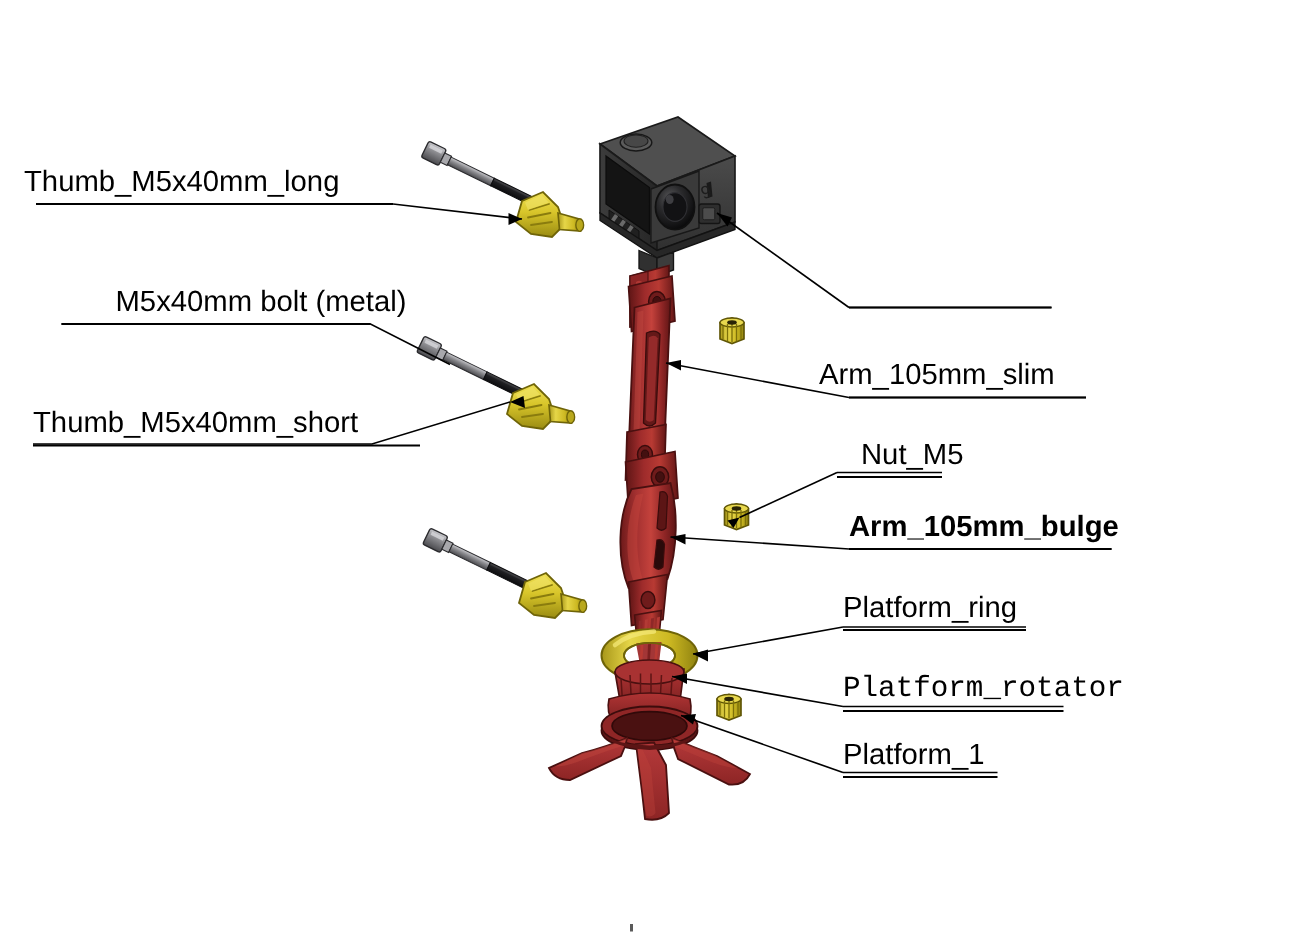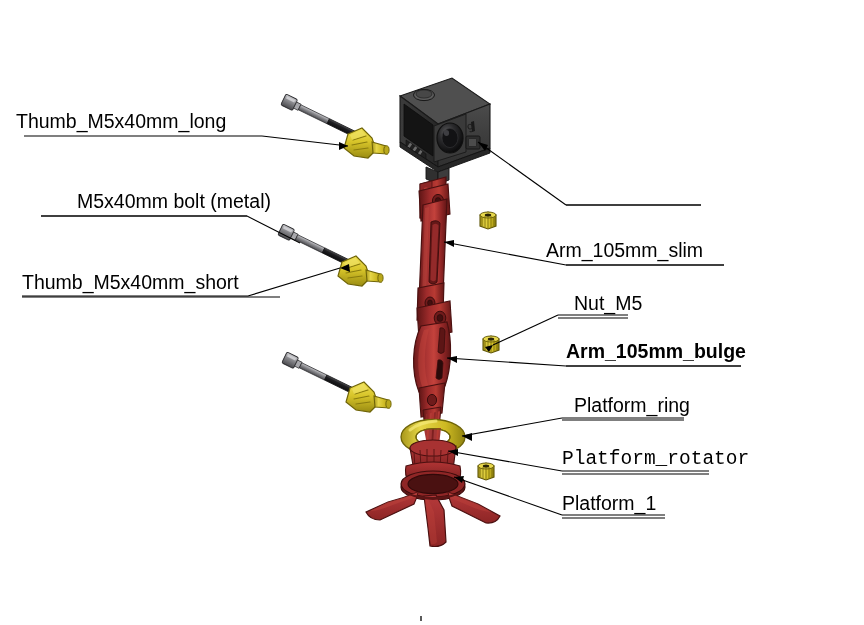--- a/index.html
+++ b/index.html
@@ -376,17 +376,17 @@
 
     <rect x="420" y="616" width="2" height="5" fill="#5a5a5a"></rect>
   </svg>
 
   <div class="lbl" style="left:16px;  top:112px;">Thumb_M5x40mm_long</div>
   <div class="lbl" style="left:41px;  top:192px;margin-left:36px;">M5x40mm bolt (metal)</div>
   <div class="lbl" style="left:22px;  top:273px;text-align:center;">Thumb_M5x40mm_short</div>
   <div class="lbl" style="left:546px; top:241px;">Arm_105mm_slim</div>
   <div class="lbl" style="left:574px; top:294px;">Nut_M5</div>
   <div class="lbl" style="left:566px; top:342px;font-weight:bold;">Arm_105mm_bulge</div>
-  <div class="lbl" style="left:562px; top:396px;margin-left:12px;">Platform_ring</div>
+  <div class="lbl" style="left:562px; top:396px;">Platform_ring</div>
   <div class="lbl" style="left:562px; top:450px;font-family:Liberation Mono, monospace;">Platform_rotator</div>
   <div class="lbl" style="left:562px; top:494px;text-align:center;">Platform_1</div>
 
 </div>
 
 </body></html>

